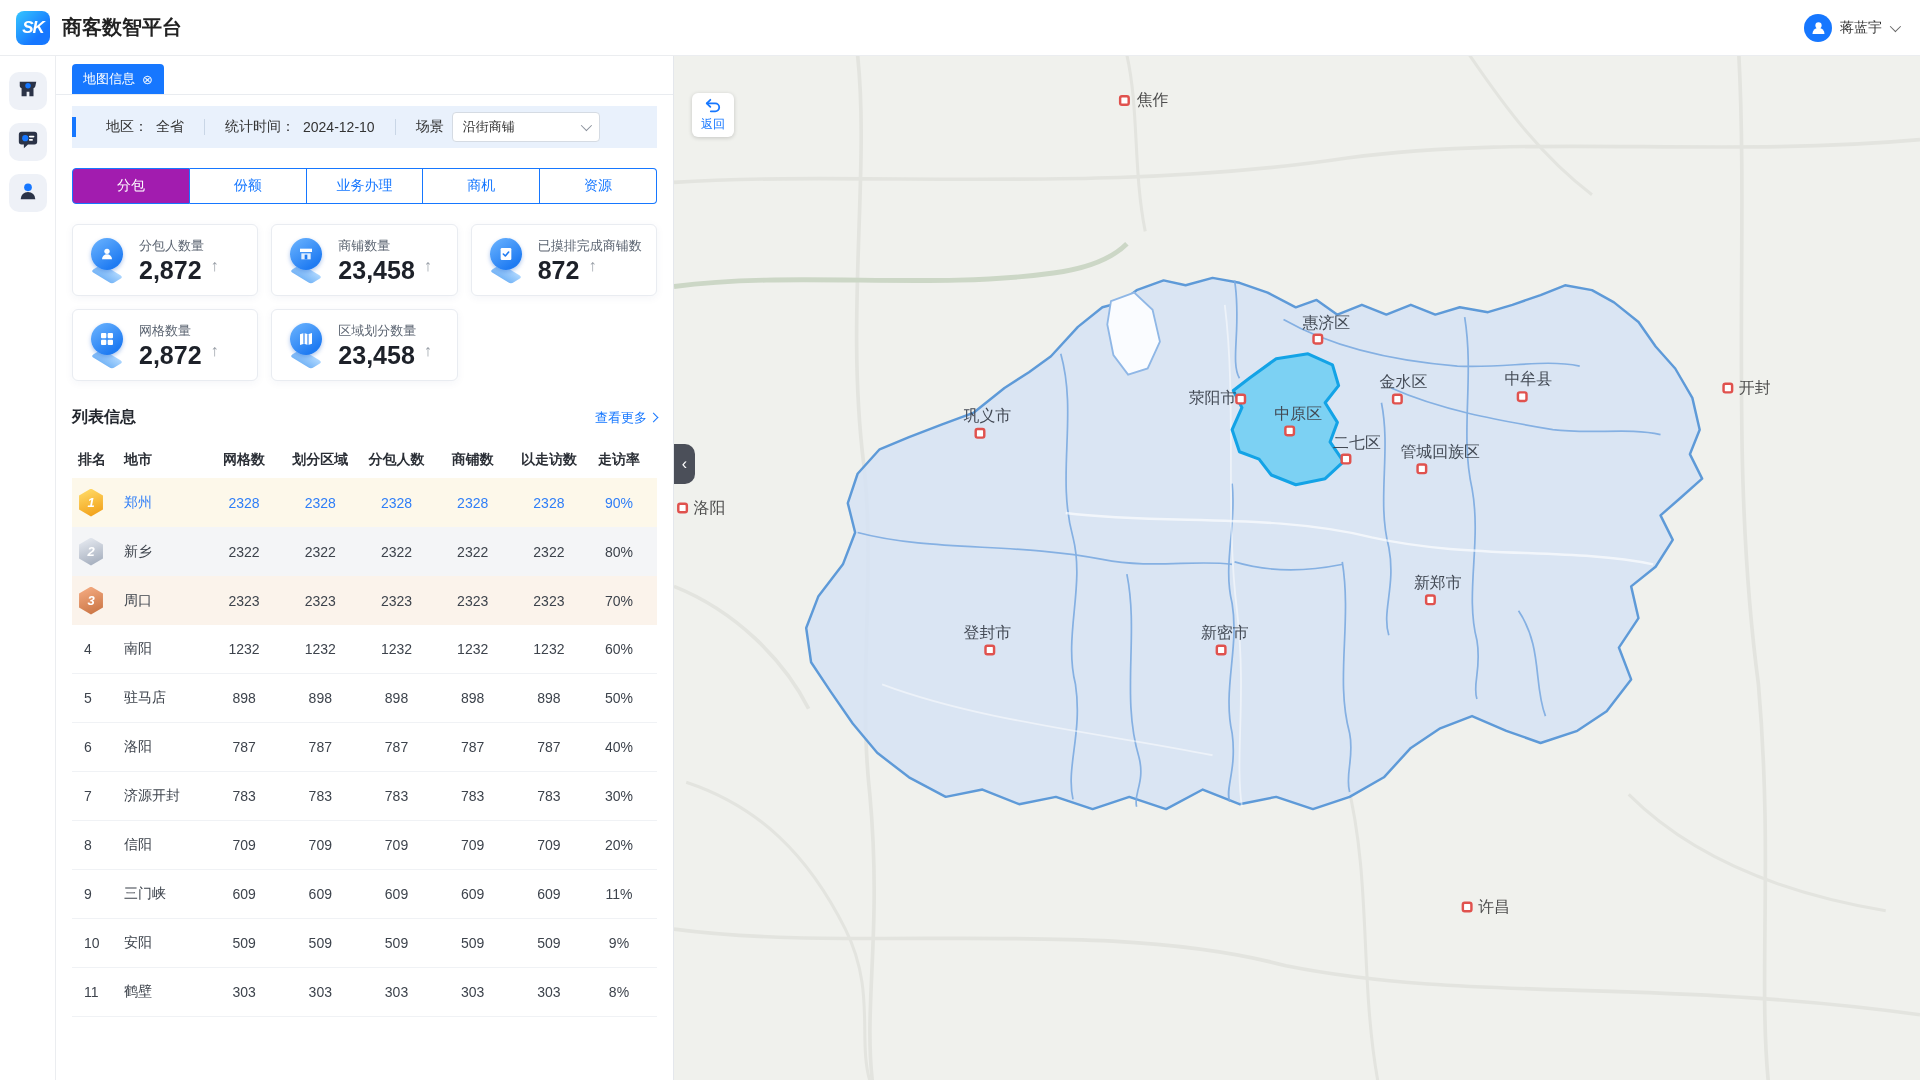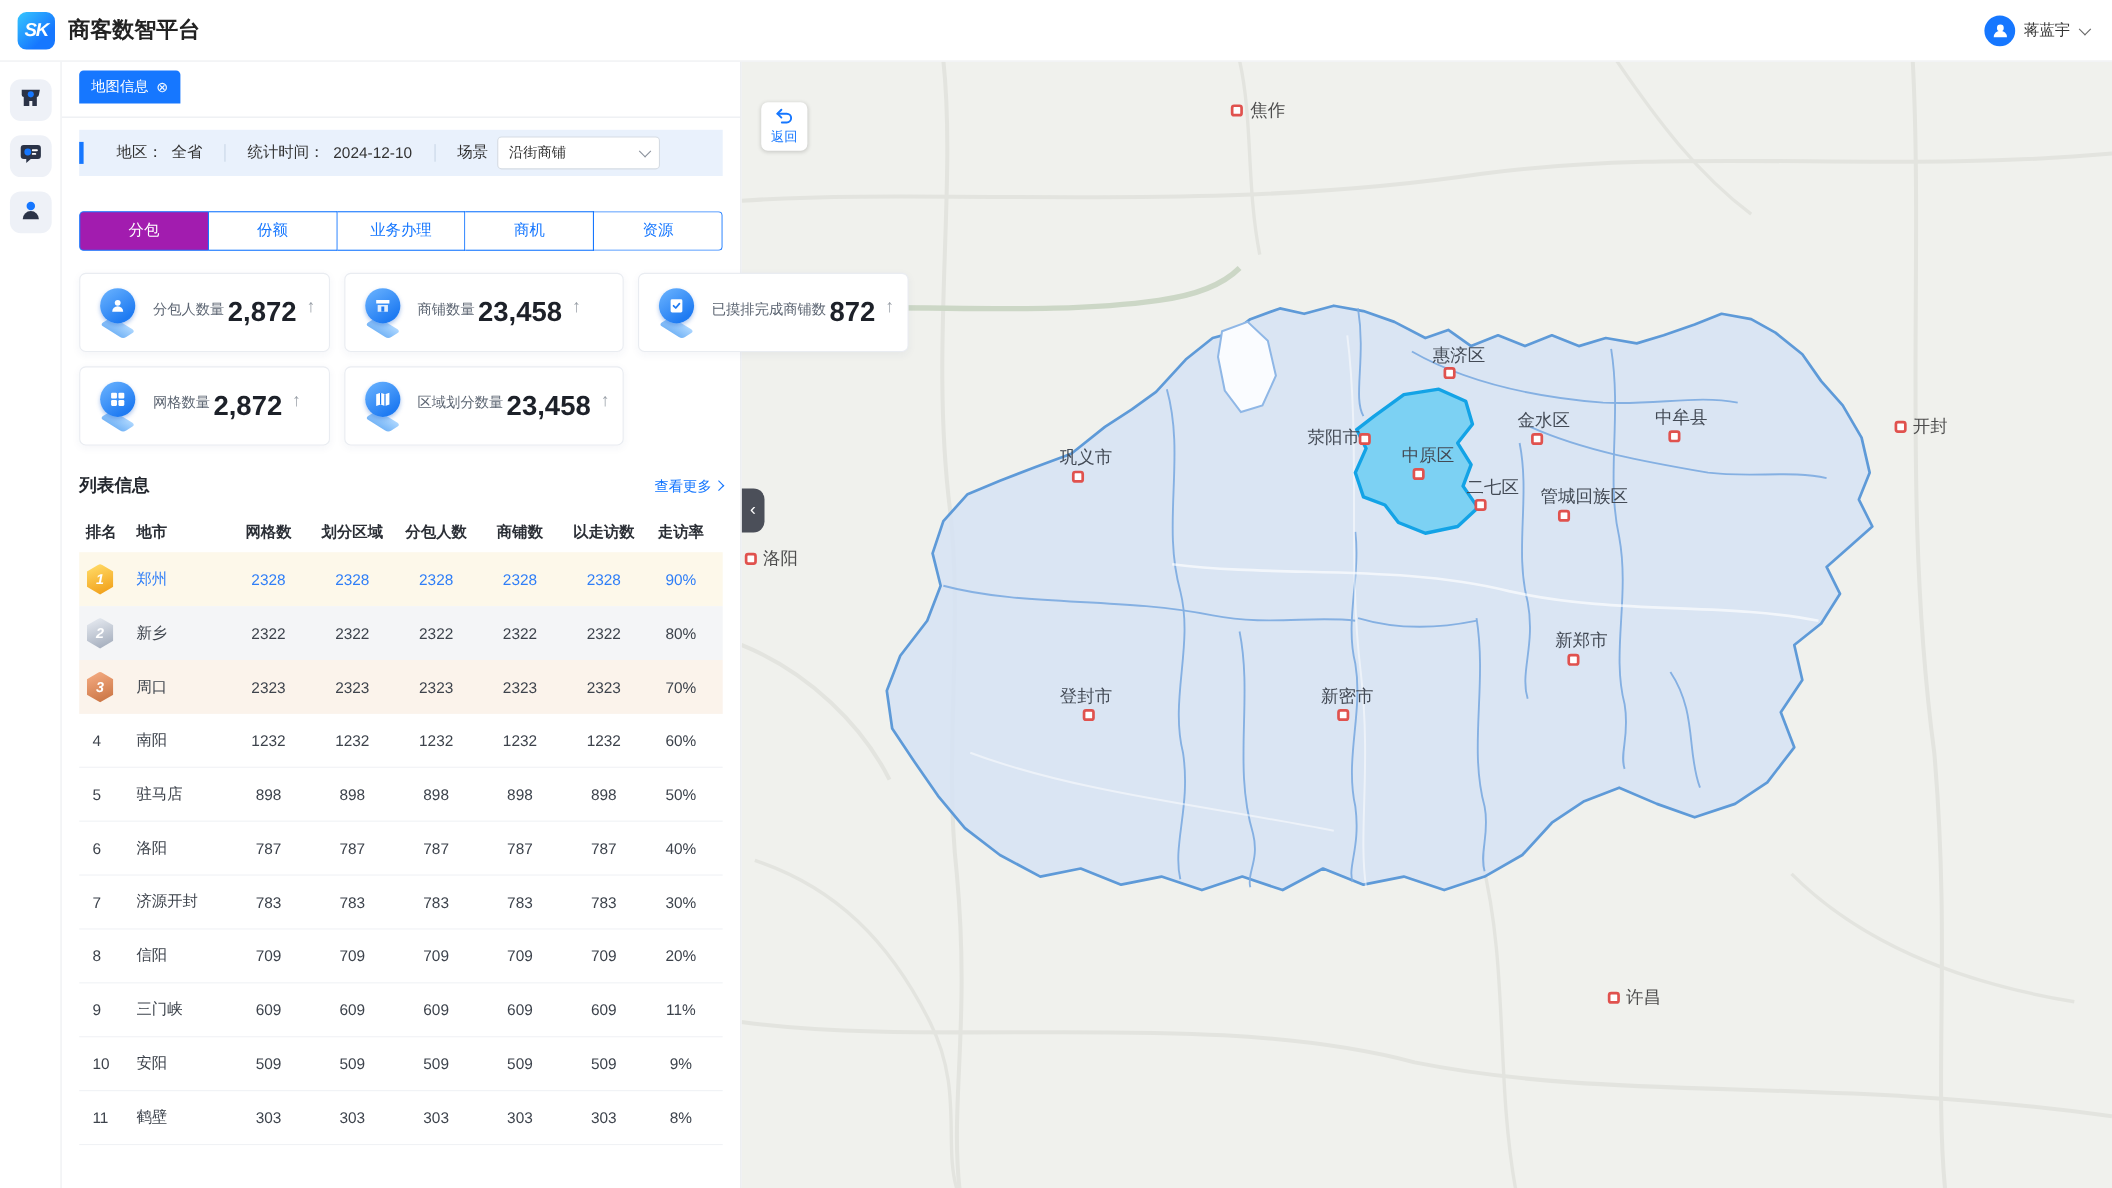--- a/index.html
+++ b/index.html
@@ -17,44 +17,44 @@
 
   .app { display:flex; height:1024px; }
 
   
   .rail { width:56px; border-right:1px solid #ebedf0; background:#fff; display:flex; flex-direction:column; align-items:center; padding-top:16px; gap:13px; z-index:4; }
   .rail-btn { width:38px; height:38px; border-radius:10px; background:#eef1f7; display:flex; align-items:center; justify-content:center; cursor:pointer; }
 
   
   .panel { width:618px; background:#fff; border-right:1px solid #e4e7ec; display:flex; flex-direction:column; padding:0; z-index:3; }
   .chip-row { padding:8px 16px 0 16px; border-bottom:1px solid #e9ecf0; }
-  .chip { display:inline-flex; align-items:center; gap:7px; background:#1677ff; color:#fff; font-size:13px; padding:6px 11px; border-radius:4px 4px 0 0; margin-bottom:12px; cursor:pointer; }
+  .chip { display:inline-flex; align-items:center; gap:7px; background:#1677ff; color:#fff; font-size:13px; padding:6px 11px; border-radius:4px 4px 0 0; margin-bottom:0; cursor:pointer; }
   .chip-x { font-size:13px; line-height:1; opacity:.95; cursor:pointer; }
 
-  .filters { margin:11px 16px 12px 16px; background:#e9f1fc; height:42px; display:flex; align-items:center; font-size:14px; color:#333; position:relative; padding-left:14px; }
+  .filters { margin:11px 16px 0 16px; background:#e9f1fc; height:42px; display:flex; align-items:center; font-size:14px; color:#333; position:relative; padding-left:14px; }
   .filters .accent { position:absolute; left:0; top:11px; width:4px; height:20px; background:#1677ff; }
   .f-group { display:flex; align-items:center; gap:8px; padding:0 20px; }
   .f-sep { width:1px; height:16px; background:#c9d6e6; }
   .f-label { color:#333; }
   .f-val { color:#333; }
   .select { background:#fff; border:1px solid #d5dbe3; border-radius:4px; height:30px; min-width:148px; display:flex; align-items:center; justify-content:space-between; padding:0 10px; font-size:13px; color:#333; cursor:pointer; }
   .select .chev { border-color:#8a919c; }
 
   .tabs { display:flex; margin:20px 16px 0 16px; }
   .tab { flex:1; height:36px; border:1px solid #1677ff; border-left-width:0; color:#1677ff; font-size:14px; display:flex; align-items:center; justify-content:center; background:#fff; cursor:pointer; }
   .tab:first-child { border-left-width:1px; border-radius:4px 0 0 4px; }
   .tab:last-child { border-radius:0 4px 4px 0; }
   .tab.active { background:#a21caf; color:#fff; }
 
   .cards { display:grid; grid-template-columns:repeat(3,1fr); gap:13px; margin:20px 16px 0 16px; }
   .card { background:#fff; border:1px solid #e9ecf1; border-radius:6px; box-shadow:0 2px 8px rgba(30,60,110,.05); height:72px; display:flex; align-items:center; padding:0 12px; gap:10px; }
   .badge { position:relative; width:44px; height:48px; flex:0 0 44px; }
   .badge .ped { position:absolute; left:7px; bottom:2px; width:30px; height:16px; background:linear-gradient(180deg,#9fd0ff,#5ea8f5); transform:scaleY(.62) rotate(45deg); border-radius:4px; opacity:.85; }
   .badge .orb { position:absolute; left:6px; top:2px; width:32px; height:32px; border-radius:50%; background:linear-gradient(145deg,#6db5ff 0%,#1f7bf2 80%); display:flex; align-items:center; justify-content:center; box-shadow:0 2px 4px rgba(20,90,200,.35); }
-  .card-txt { display:flex; flex-direction:row; gap:3px; min-width:0; }
+  .card-txt { display:flex; flex-direction:column; gap:3px; min-width:0; }
   .card-label { font-size:13px; color:#5c6572; white-space:nowrap; }
   .card-val { font-size:25px; font-weight:bold; color:#1d2129; line-height:1; display:flex; align-items:flex-start; gap:9px; }
   .trend { font-size:16px; color:#9aa0a8; font-weight:normal; }
 
   .list-head { display:flex; align-items:center; justify-content:space-between; margin:26px 16px 0 16px; }
   .list-title { font-size:16px; font-weight:bold; color:#23272e; }
   .more { font-size:13px; color:#1677ff; display:flex; align-items:center; gap:3px; cursor:pointer; }
   .more .chev { border-color:#1677ff; transform:rotate(-45deg); width:7px; height:7px; }
 
   .table { margin:14px 16px 0 16px; font-size:14px; }

